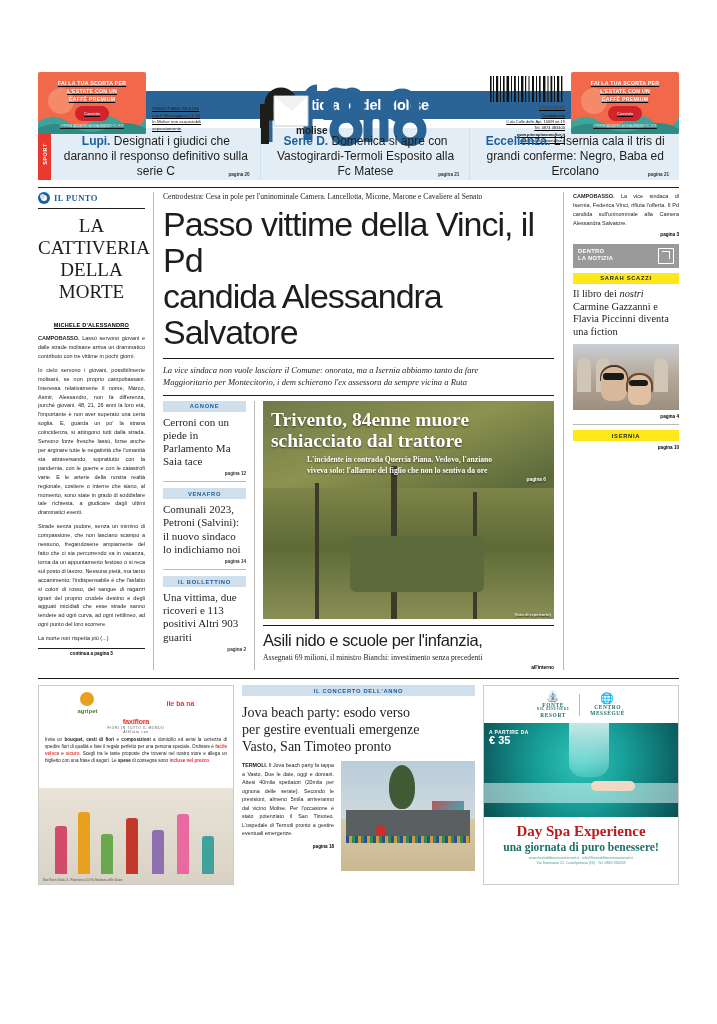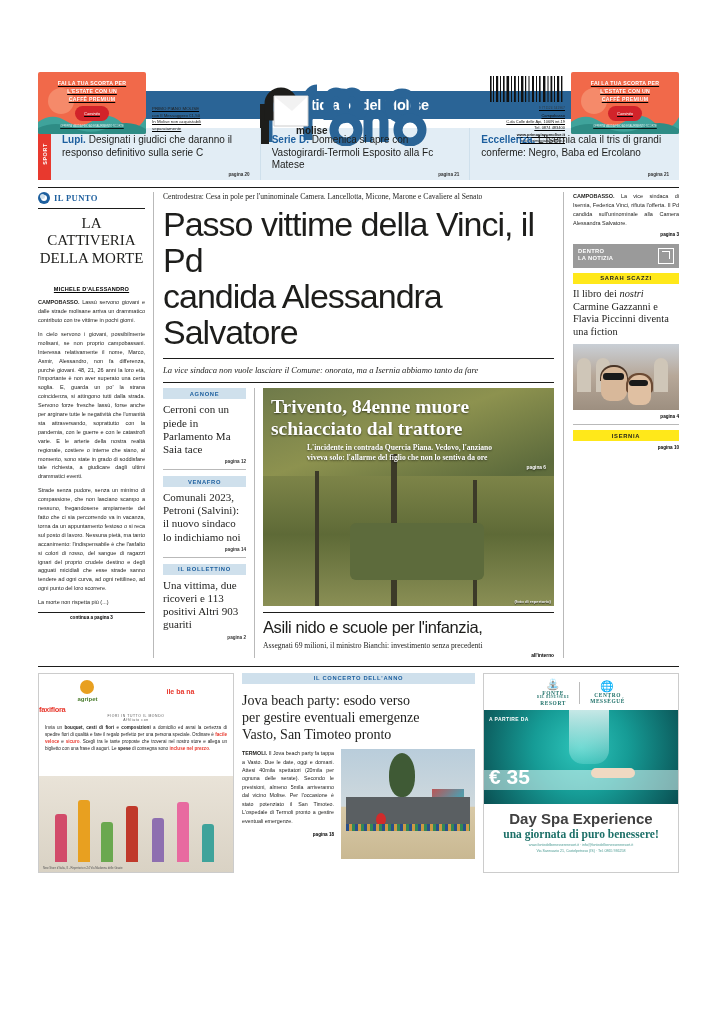--- a/index.html
+++ b/index.html
@@ -41,40 +41,40 @@
   .issue-line { font-size:6.3px; line-height:1.45; font-weight:bold; }
   .tagline { font-size:14.5px; font-weight:bold; letter-spacing:-.2px; }
   .directors { font-size:5.2px; line-height:1.5; text-align:right; }
 
   
   .sport-strip { display:flex; margin-top:9px; background:#e2edf5; height:52px; align-items:stretch; }
   .sport-tab { width:13px; background:#e8392e; color:#fff; display:flex; align-items:center; justify-content:center; flex:none; }
   .sport-tab span { transform:rotate(-90deg); font-size:5.4px; font-weight:bold; letter-spacing:.6px; white-space:nowrap; }
   .sport-item { flex:1; padding:6px 10px 0 11px; position:relative; border-right:1px solid #cfe0ec; }
   .sport-item:last-child { border-right:none; }
-  .sport-item p { font-size:10px; line-height:1.27; color:#1d1d1b; }
+  .sport-item p { font-size:12px; line-height:1.27; color:#1d1d1b;text-align:center; }
   .sport-item p b { color:#1d5f9e; font-weight:bold; }
   .sport-page { position:absolute; right:10px; bottom:3px; font-size:4.6px; font-weight:bold; color:#333; }
 
   
   .rule-top { border-top:1.4px solid #1d1d1b; margin-top:7px; }
   .main-grid { display:flex; gap:0; margin-top:4px; }
 
   .col-left { width:116px; flex:none; padding-right:8px; border-right:1px solid #b9b9b9; }
   .col-center { flex:1; padding:0 9px; }
   .col-right { width:116px; flex:none; padding-left:9px; border-left:1px solid #b9b9b9; }
 
   
   .punto-head { display:flex; align-items:center; gap:4px; padding-bottom:4px; }
   .punto-logo { width:12px; height:12px; border-radius:50%; background:#1d5f9e; position:relative; flex:none;}
   .punto-logo::after { content:""; position:absolute; inset:3px; border-radius:50%; background:#fff; }
   .punto-logo::before { content:""; position:absolute; left:2px; top:2px; width:5px; height:5px; border-radius:50%; background:#cfe0ec; z-index:2;}
   .punto-title { font-size:8.6px; font-weight:bold; color:#1d5f9e; letter-spacing:.4px; font-family:"Liberation Serif", serif; }
   .punto-rule { border-top:1px solid #1d1d1b; }
-  .edit-title { font-family:"Liberation Serif", serif; font-size:15px; line-height:1.16; text-align:center;
+  .edit-title { font-family:"Liberation Serif", serif; font-size:19px; line-height:1.16; text-align:center;
                 margin:6px 0 19px; color:#1d1d1b; }
   .byline { font-size:5.6px; font-weight:bold; text-align:center; text-decoration:underline; letter-spacing:.2px; padding-bottom:6px; }
   .edit-body { font-size:5.5px; line-height:1.62; text-align:justify; color:#1d1d1b; hyphens:auto; }
   .edit-body b { font-weight:bold; }
   .edit-body p { margin-bottom:5px; }
   .cont-rule { border-top:1px solid #1d1d1b; margin-top:4px; }
   .cont { font-size:4.6px; font-weight:bold; text-align:center; padding-top:2px; }
 
   
   .occhiello { font-family:"Liberation Serif", serif; font-size:7.6px; color:#1d1d1b; padding-bottom:2px; }
@@ -137,21 +137,21 @@
   .rc-photo .gl2 { position:absolute; left:53%; top:55%; width:19px; height:6px; background:#1a1a1a; border-radius:3px; }
   .rc-rule { border-top:1px solid #b9b9b9; margin-top:5px; }
 
   
   .bottom { display:flex; margin-top:8px; border-top:1.4px solid #1d1d1b; padding-top:6px; gap:8px; }
   .bot-ad { width:196px; flex:none; height:200px; border:1px solid #ccc; position:relative; overflow:hidden; background:#fff; }
   .bot-ad .logos { display:flex; align-items:center; justify-content:space-around; padding:6px 4px 2px; }
   .ag-logo { font-size:6px; font-weight:bold; color:#4a7c2f; text-align:center; line-height:1.2; }
   .ag-dot { width:14px; height:14px; border-radius:50%; background:#e8a020; margin:0 auto 2px; }
   .il-logo { font-size:7px; font-weight:bold; color:#e8392e; text-align:center; line-height:1.05; }
-  .fax-logo { font-size:7.5px; font-weight:bold; color:#e8392e; letter-spacing:-.3px; }
+  .fax-logo { font-size:7.5px; font-weight:bold; color:#e8392e; text-align:center; letter-spacing:-.3px; }
   .fax-sub { font-size:3.4px; color:#555; text-align:center; letter-spacing:.6px; }
   .bot-ad .copy { font-size:4.6px; line-height:1.5; color:#222; padding:3px 6px; text-align:justify; }
   .bot-ad .copy b { font-weight:bold; }
   .bot-ad .copy .red { color:#e8392e; font-weight:bold; }
   .bot-ad .flowers { position:absolute; left:0; bottom:0; width:100%; height:96px;
                      background:linear-gradient(180deg,#e9e3d8 0%,#d9d2c4 100%); }
   .fl { position:absolute; bottom:10px; width:12px; border-radius:3px 3px 0 0; }
   .bot-ad .credit { position:absolute; left:4px; bottom:2px; font-size:2.8px; color:#555; }
 
   .bot-center { flex:1; }
@@ -180,22 +180,22 @@
   .spa-l .nm { font-size:5.4px; font-weight:bold; color:#1d7068; letter-spacing:.6px; line-height:1.2; }
   .spa-div { width:1px; height:22px; background:#bbb; }
   .spa-photo { position:relative; height:94px;
                background:radial-gradient(circle at 50% 40%, #2ec5bb 0%, #169c96 42%, #0a4f52 100%); }
   .spa-photo .fountain { position:absolute; left:44%; top:0; width:40px; height:54px;
                background:linear-gradient(180deg,rgba(255,255,255,.75),rgba(190,255,250,.2)); border-radius:0 0 14px 14px; }
   .spa-photo .ledge { position:absolute; left:0; right:0; bottom:14px; height:20px; background:rgba(225,250,248,.55); }
   .spa-photo .body { position:absolute; right:22%; bottom:26px; width:44px; height:10px; background:#f0d9c2; border-radius:6px; }
   .spa-price { position:absolute; left:5px; top:6px; color:#fff; }
   .spa-price .pf { font-size:5px; font-weight:bold; letter-spacing:.4px; }
-  .spa-price .pv { font-size:21px; font-weight:bold; line-height:1;margin-top:44px; }
-  .spa-t1 { text-align:center; font-size:15px; font-weight:bold; color:#404040; padding-top:6px; font-family:Liberation Sans, sans-serif;}
+  .spa-price .pv { font-size:11px; font-weight:bold; line-height:1; }
+  .spa-t1 { text-align:center; font-size:15px; font-weight:bold; color:#b91c1c; padding-top:6px; font-family:Liberation Serif, serif;}
   .spa-t2 { text-align:center; font-size:11.5px; font-weight:bold; color:#1d7068; padding-top:1px; font-family:"Liberation Serif", serif;}
   .spa-f { text-align:center; font-size:3.6px; color:#4c9b93; line-height:1.5; padding-top:3px; }
 </style>
 </head>
 <body>
 
 <div class="page">
 
   <div class="masthead">
 
@@ -362,20 +362,21 @@
 
     <div class="col-center">
       <div class="occhiello">Centrodestra: Cesa in pole per l'uninominale Camera. Lancellotta, Micone, Marone e Cavaliere al Senato</div>
       <div class="headline">
         <div>Passo vittime della Vinci, il Pd</div>
         <div>candida Alessandra Salvatore</div>
       </div>
       <div class="hl-rule"></div>
       <div class="sommario">
         <div>La vice sindaca non vuole lasciare il Comune: onorata, ma a Isernia abbiamo tanto da fare</div>
+        <div>Maggioritario per Montecitorio, i dem schierano l'ex assessora da sempre vicina a Ruta</div>
       </div>
       <div class="sommario-rule"></div>
 
       <div class="two-col">
 
         <div class="briefs">
           <div class="tagbar">AGNONE</div>
           <div class="brief-title">Cerroni con un piede in Parlamento Ma Saia tace</div>
           <div class="brief-page">pagina 12</div>
           <div class="brief-rule"></div>

